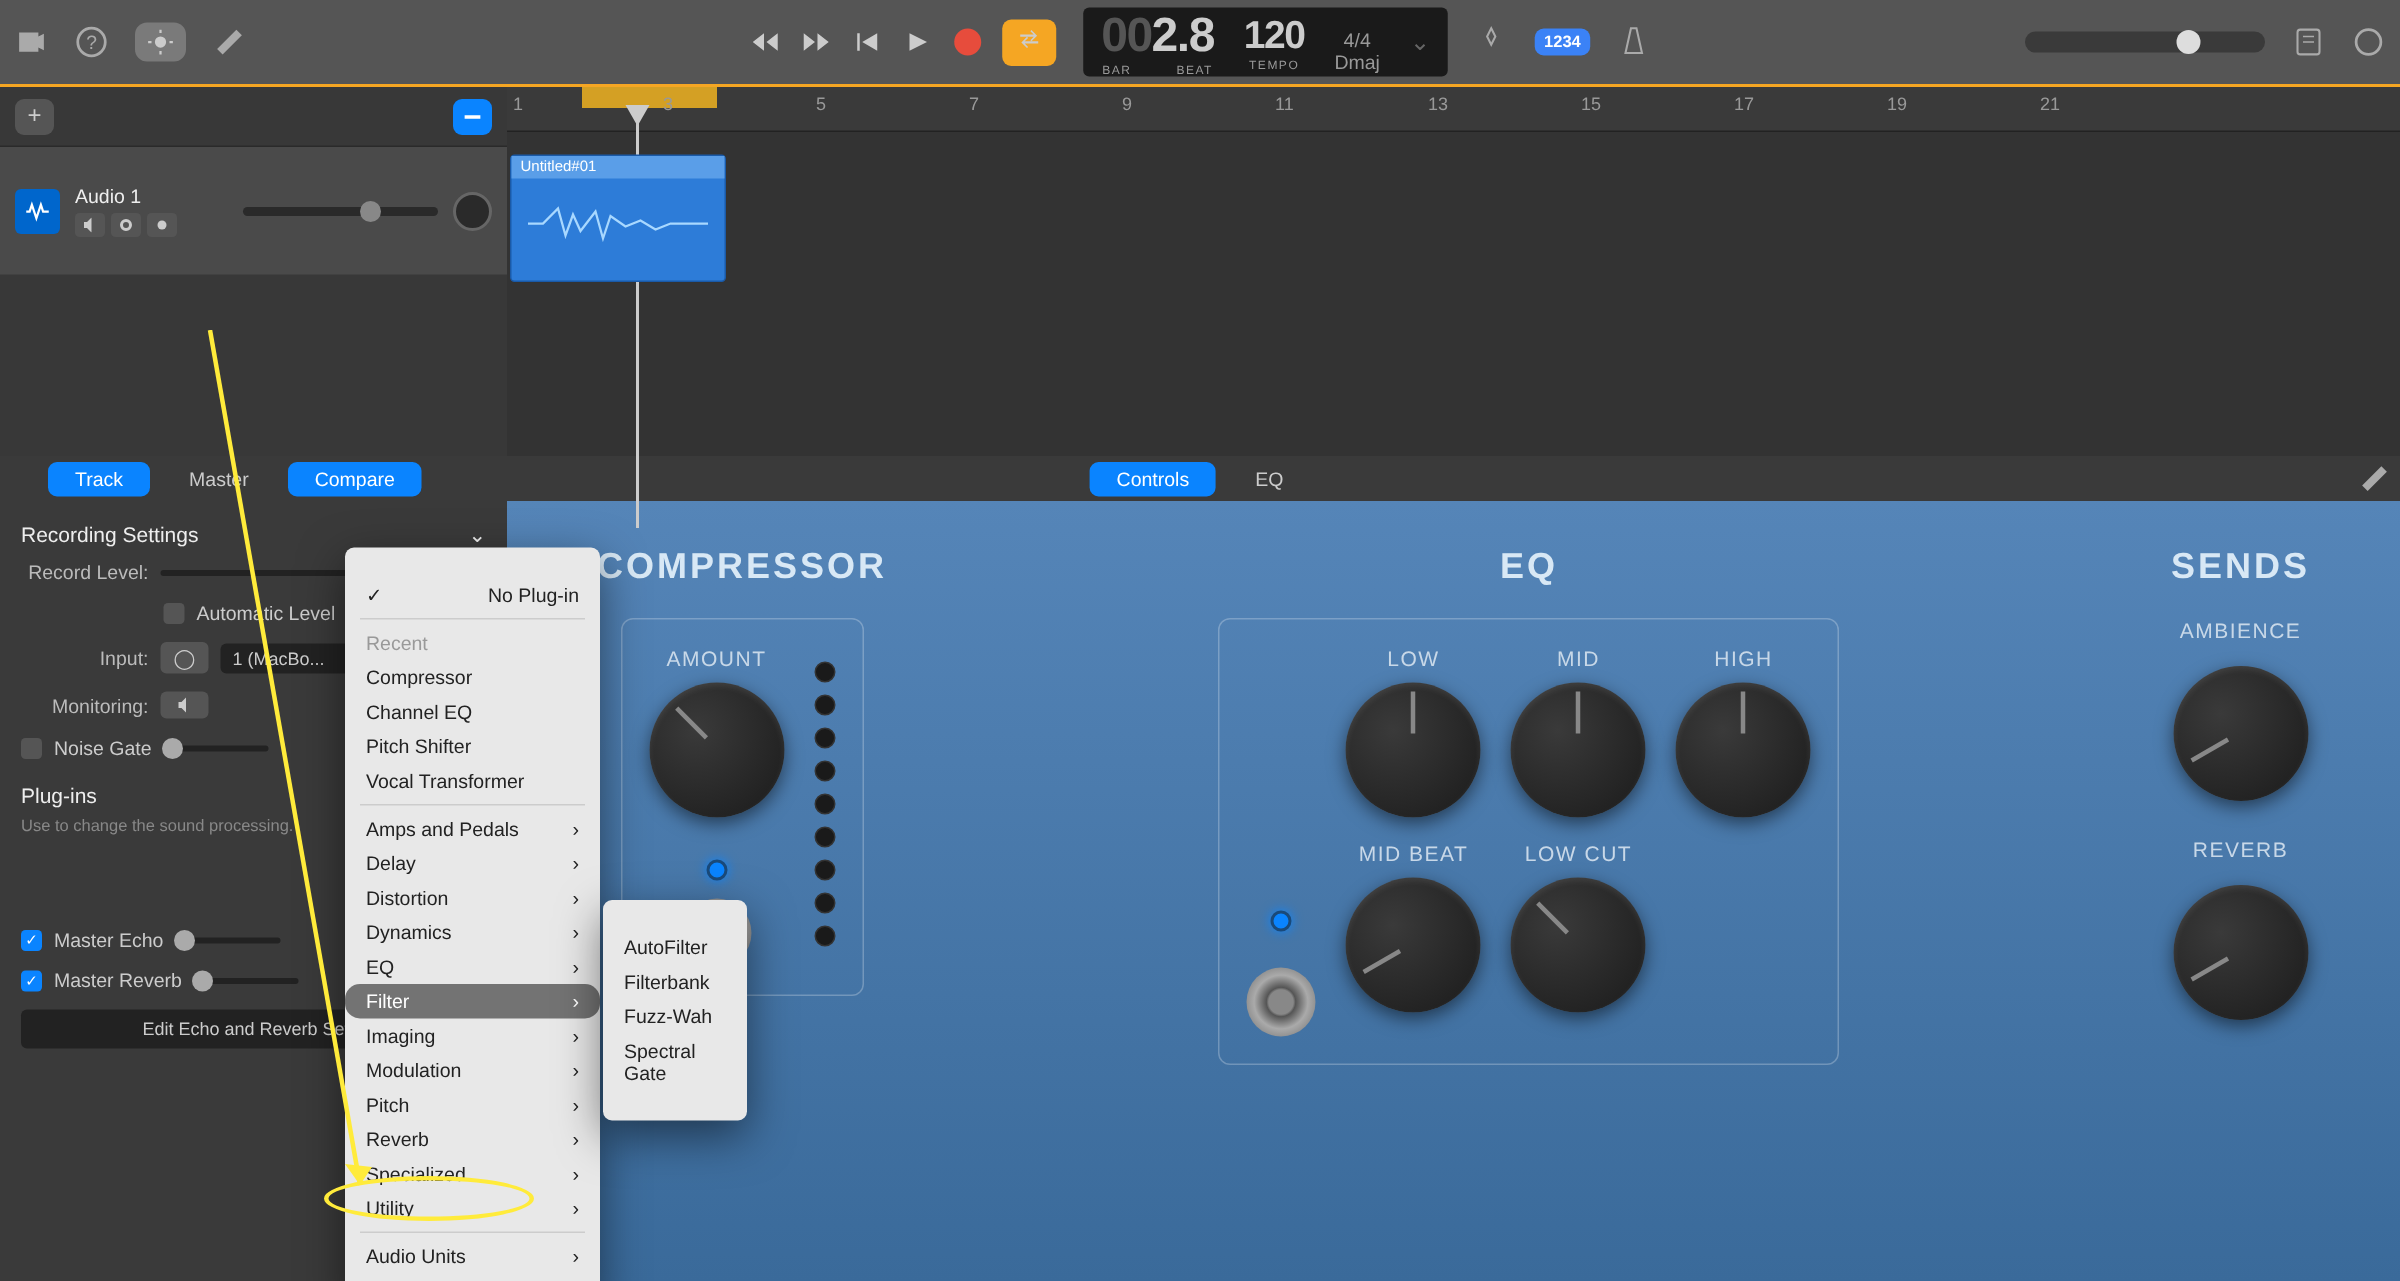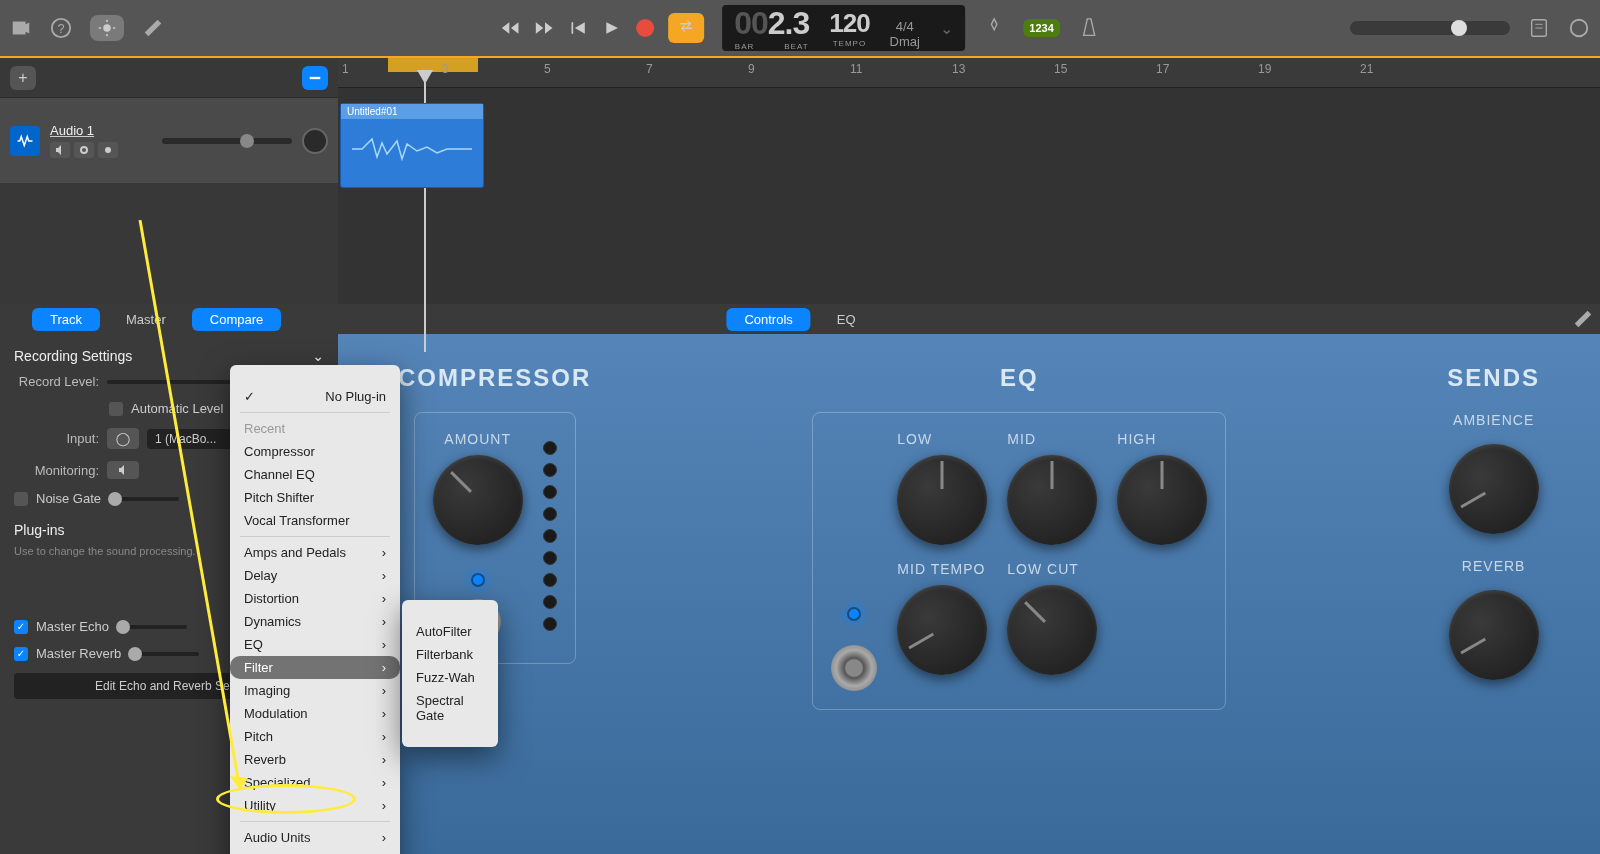--- a/index.html
+++ b/index.html
@@ -13,32 +13,32 @@
 .brightness-btn{background:#7a7a7a;border-radius:8px;padding:4px 8px;display:flex;align-items:center;}
 .transport{display:flex;align-items:center;gap:14px;}
 .transport svg{width:20px;height:18px;fill:#ccc;cursor:pointer;}
 .record-btn{width:18px;height:18px;border-radius:50%;background:#e74c3c;}
 .cycle-btn{background:#f5a623;border-radius:6px;padding:4px 8px;}
 .lcd{background:#1a1a1a;border-radius:4px;height:46px;display:flex;align-items:center;padding:0 12px;gap:20px;color:#999;}
 .lcd-big{font-size:32px;font-weight:700;color:#ccc;letter-spacing:-1px;}
 .lcd-dim{color:#555;}
 .lcd-label{font-size:8px;letter-spacing:1px;text-align:center;}
 .lcd-col{display:flex;flex-direction:column;align-items:center;}
-.badge-1234{background:#4d7c0f;color:#fff;border-radius:6px;padding:3px 6px;font-size:11px;font-weight:600;}
+.badge-1234{background:#3b82f6;color:#fff;border-radius:6px;padding:3px 6px;font-size:11px;font-weight:600;}
 .vol-slider-top{width:160px;height:14px;background:#3a3a3a;border-radius:8px;position:relative;}
 .vol-slider-top::after{content:'';position:absolute;left:68%;top:50%;transform:translate(-50%,-50%);width:16px;height:16px;background:#ddd;border-radius:50%;}
 
 .tracks-area{display:flex;height:246px;background:#333;}
 .tracks-sidebar{width:338px;background:#383838;}
 .tracks-header{height:40px;display:flex;align-items:center;justify-content:space-between;padding:0 10px;border-bottom:1px solid #2a2a2a;}
 .add-track{background:#555;border-radius:6px;width:26px;height:24px;display:flex;align-items:center;justify-content:center;color:#ccc;font-size:16px;}
 .region-btn{margin-left:auto;background:#0a84ff;border-radius:6px;width:26px;height:24px;display:flex;align-items:center;justify-content:center;}
 .track-row{height:85px;display:flex;align-items:center;padding:0 10px;gap:10px;background:#4a4a4a;}
 .track-icon{width:30px;height:30px;background:#0066cc;border-radius:4px;display:flex;align-items:center;justify-content:center;}
-.track-info{flex:1;text-decoration:underline;}
+.track-info{flex:1;}
 .track-name{font-size:13px;color:#eee;}
 .track-controls{display:flex;gap:4px;margin-top:4px;}
 .track-controls span{width:20px;height:16px;background:#555;border-radius:3px;display:flex;align-items:center;justify-content:center;}
 .vol-slider{width:130px;height:6px;background:#2a2a2a;border-radius:4px;position:relative;}
 .vol-slider::after{content:'';position:absolute;left:65%;top:50%;transform:translate(-50%,-50%);width:14px;height:14px;background:#888;border-radius:50%;}
 .pan-knob{width:26px;height:26px;border-radius:50%;background:#2a2a2a;border:2px solid #666;}
 
 .timeline{flex:1;position:relative;background:#333;}
 .ruler{height:30px;background:#3a3a3a;border-bottom:1px solid #222;display:flex;position:relative;}
 .ruler-mark{position:absolute;top:4px;font-size:12px;color:#999;}
@@ -79,21 +79,21 @@
 .knob.r1::after{transform:translateX(-50%) rotate(-45deg);transform-origin:50% 38px;}
 .knob.r2::after{transform:translateX(-50%) rotate(-120deg);transform-origin:50% 38px;}
 .comp-box{border:1px solid rgba(255,255,255,0.25);border-radius:8px;padding:18px;display:flex;gap:20px;}
 .comp-left{display:flex;flex-direction:column;align-items:center;}
 .led-dot{width:14px;height:14px;border-radius:50%;background:#0a84ff;border:2px solid #1a4a7a;margin:12px 0;box-shadow:0 0 8px #0a84ff;}
 .jack{width:46px;height:46px;border-radius:50%;background:radial-gradient(circle,#888 25%,#555 30%,#aaa 55%,#666 100%);}
 .dots-col{display:flex;flex-direction:column;gap:8px;margin-top:10px;}
 .dots-col span{width:14px;height:14px;border-radius:50%;background:#1a1a1a;border:1px solid #333;}
 .eq-box{border:1px solid rgba(255,255,255,0.25);border-radius:8px;padding:18px;display:grid;grid-template-columns:auto 1fr 1fr 1fr;gap:20px;}
 .eq-first-col{display:flex;flex-direction:column;align-items:center;justify-content:flex-end;gap:12px;}
-.eq-knob-col{display:flex;flex-direction:column;align-items:flex-start;}
+.eq-knob-col{display:flex;flex-direction:column;align-items:center;}
 .sends-col{display:flex;flex-direction:column;align-items:center;gap:8px;}
 
 .context-menu{position:absolute;background:#e8e8e8;border-radius:6px;box-shadow:0 10px 30px rgba(0,0,0,0.5);font-size:13px;color:#222;z-index:1000;padding:20px 0;}
 .menu1{left:230px;top:365px;width:170px;}
 .menu2{left:402px;top:600px;width:96px;}
 .cm-item{padding:4px 14px;cursor:default;display:flex;justify-content:space-between;align-items:center;}
 .cm-item.sel{background:#737373;color:#fff;border-radius:10px;}
 .cm-item.dim{color:#999;}
 .cm-sep{height:1px;background:#ccc;margin:4px 10px;}
 .cm-check::before{content:'✓ ';}
@@ -143,21 +143,21 @@
       <svg viewBox="0 0 24 18">
           <path d="M5 2l14 7-14 7z"></path>
         </svg>
       <div class="record-btn"></div>
       <div class="cycle-btn"><svg class="tb-icon-sm" viewBox="0 0 24 24" fill="#333">
             <path d="M4 8h12l-3-3 1-1 5 5-5 5-1-1 3-3H4zM20 16H8l3 3-1 1-5-5 5-5 1 1-3 3h12z"></path>
           </svg></div>
     </div>
     <div class="lcd">
       <div class="lcd-col">
-        <div><span class="lcd-big lcd-dim">00</span><span class="lcd-big">2.3</span></div>
+        <div><span class="lcd-big lcd-dim">00</span><span class="lcd-big">2.8</span></div>
         <div style="display:flex;gap:30px;">
             <span class="lcd-label">BAR</span>
             <span class="lcd-label">BEAT</span>
           </div>
       </div>
       <div class="lcd-col">
         <span class="lcd-big" style="font-size:26px;">120</span>
         <span class="lcd-label">TEMPO</span>
       </div>
       <div class="lcd-col" style="font-size:13px;margin-top:11px;">
@@ -349,21 +349,21 @@
       <div class="ctrl-section" style="flex:1;">
         <div class="ctrl-title">EQ</div>
         <div class="eq-box">
           <div class="eq-first-col">
             <div class="led-dot"></div>
             <div class="jack"></div>
           </div>
           <div class="eq-knob-col">
             <div class="ctrl-label">LOW</div>
             <div class="knob"></div>
-            <div class="ctrl-label">MID TEMPO</div>
+            <div class="ctrl-label">MID BEAT</div>
             <div class="knob r2"></div>
           </div>
           <div class="eq-knob-col">
             <div class="ctrl-label">MID</div>
             <div class="knob"></div>
             <div class="ctrl-label">LOW CUT</div>
             <div class="knob r1"></div>
           </div>
           <div class="eq-knob-col">
             <div class="ctrl-label">HIGH</div>

